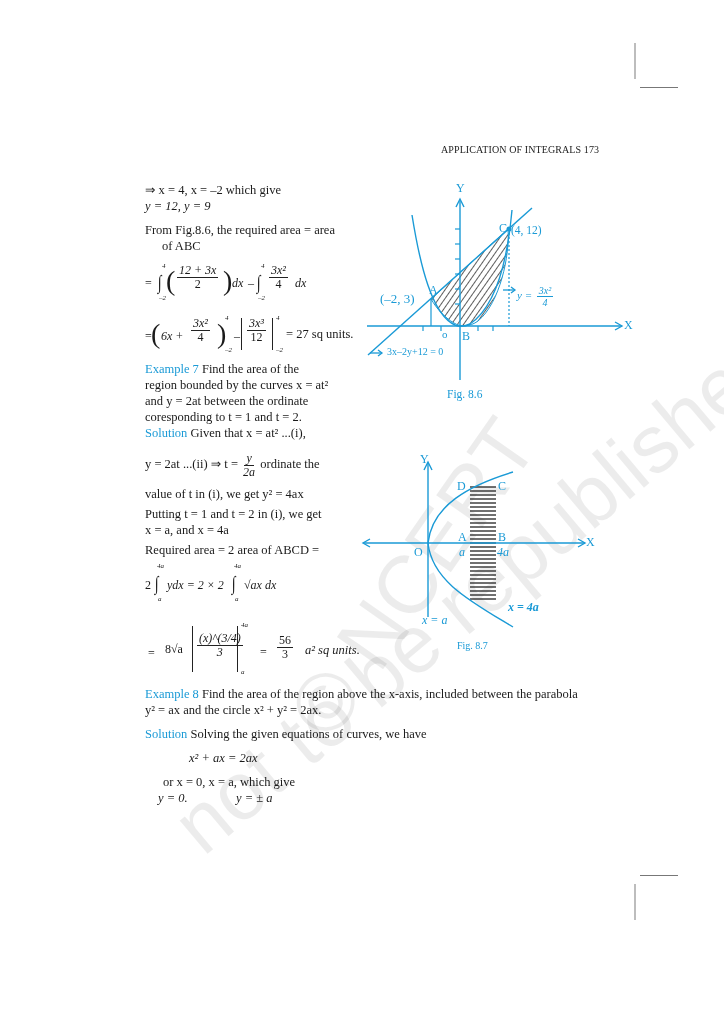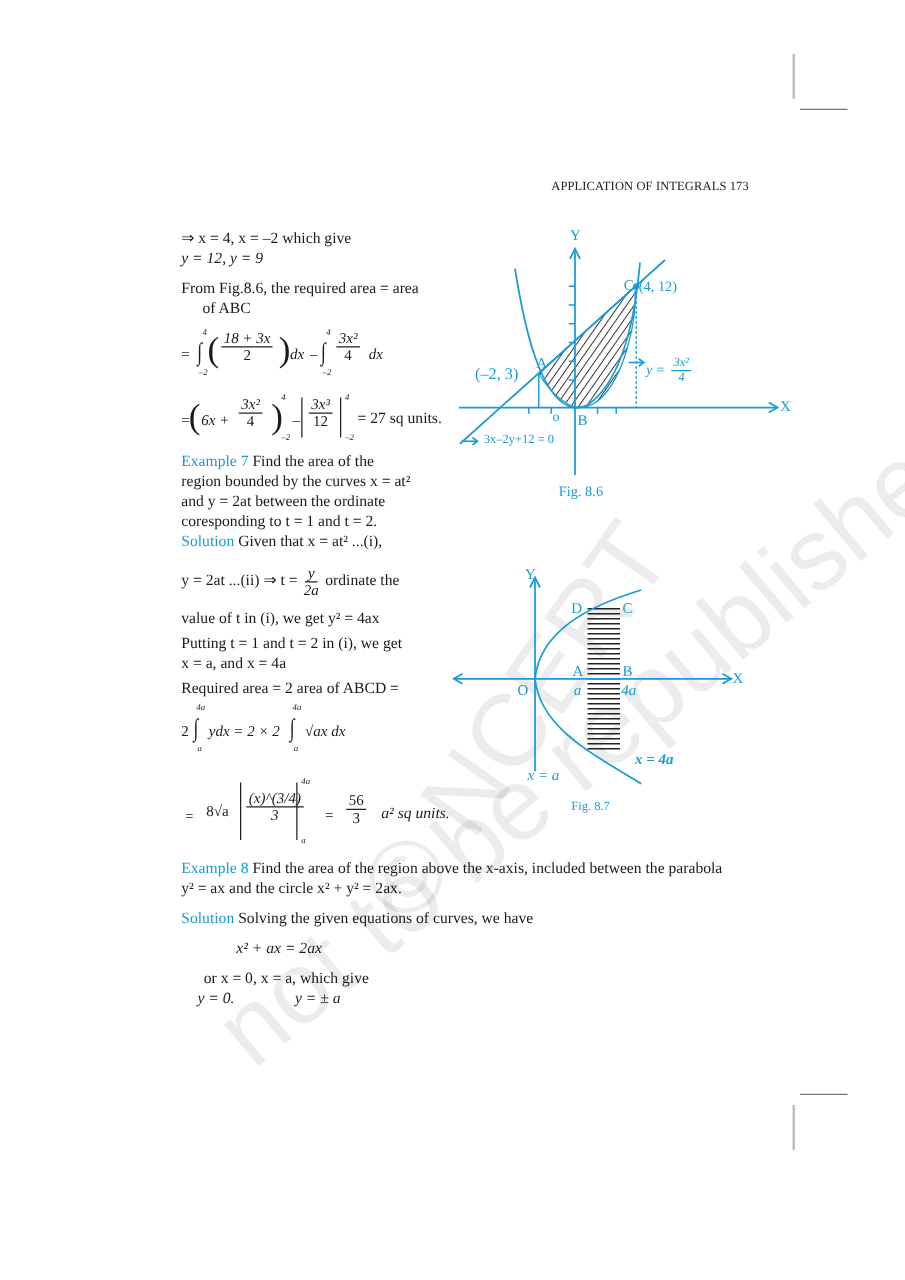--- a/index.html
+++ b/index.html
@@ -39,21 +39,21 @@
 <div class="abs txt" style="left:145px;top:222px;">From Fig.8.6, the required area = area</div>
 <div class="abs txt" style="left:162px;top:238px;">of ABC</div>
 
 <div class="abs" style="left:145px;top:262px;width:220px;height:42px;font-size:12px;">
   <span class="abs" style="left:0;top:14px;">=</span>
   <span class="lim" style="left:17px;top:0;">4</span>
   <span class="abs integ" style="left:12px;top:10px;">∫</span>
   <span class="lim" style="left:14px;top:32px;">–2</span>
   <span class="abs paren" style="left:21px;top:5px;">(</span>
   <span class="abs frac" style="left:30px;top:2px;">
-      <span class="num it">18 + 3x</span>
+      <span class="num it">12 + 3x</span>
       <span>2</span>
     </span>
   <span class="abs paren" style="left:78px;top:5px;">)</span>
   <span class="abs it" style="left:87px;top:14px;">dx</span>
   <span class="abs" style="left:103px;top:14px;">–</span>
   <span class="lim" style="left:116px;top:0;">4</span>
   <span class="abs integ" style="left:111px;top:10px;">∫</span>
   <span class="lim" style="left:113px;top:32px;">–2</span>
   <span class="abs frac" style="left:122px;top:2px;">
       <span class="num it">3x²</span>

